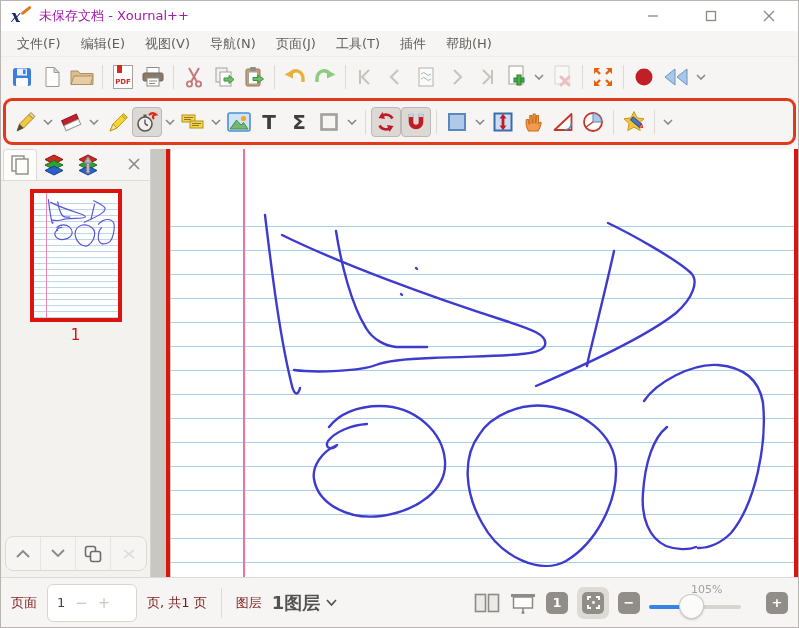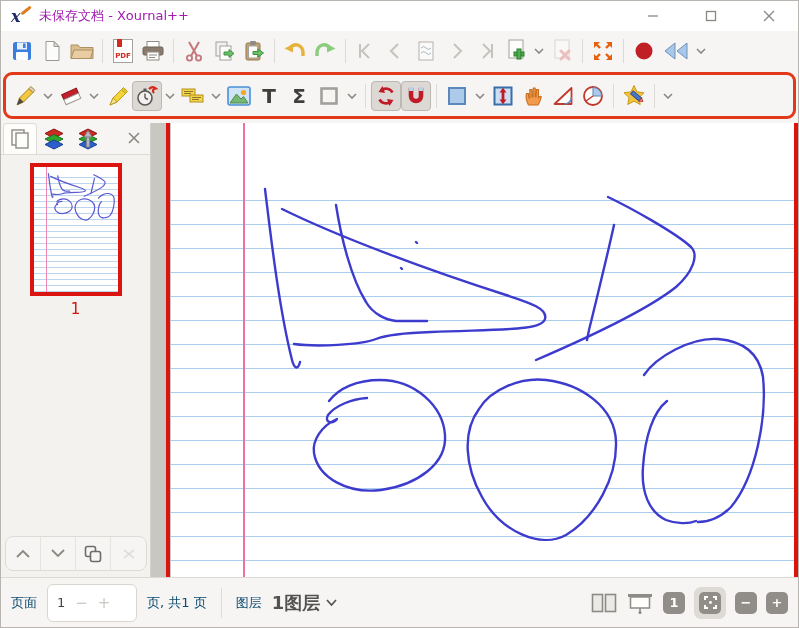--- a/index.html
+++ b/index.html
@@ -55,21 +55,21 @@
   .canvas { flex:1 1 auto; position:relative; background:#c9c7c2; overflow:hidden; }
   .page { position:absolute; left:20px; top:0; right:4px; bottom:0; background:#ffffff; }
   .rules { position:absolute; left:0; right:0; top:77px; bottom:0; background:repeating-linear-gradient(to bottom,#a9cdec 0 1px,transparent 1px 24px); }
   .margin-line { position:absolute; top:0; bottom:0; left:72px; width:2px; background:#f170a3; }
   .strokes { position:absolute; inset:0; }
   .strokes path { fill:none; stroke:#3c3bcd; stroke-width:2.4; stroke-linecap:round; stroke-linejoin:round; }
   .canvas-annot { position:absolute; left:15px; top:-4px; right:0; bottom:0; border-left:4px solid #dc1410; border-top:4px solid #dc1410; border-right:4px solid #dc1410; pointer-events:none; z-index:6; }
 
   
   .statusbar { height:50px; flex:0 0 50px; background:#f6f5f4; border-top:1px solid #dcdad5; display:flex; align-items:center; padding:0 10px; }
-  .sb-label { font-size:13px; color:#0c4a6e; }
+  .sb-label { font-size:13px; color:#7f1d1d; }
   .spinbox { width:90px; height:38px; background:#fff; border:1px solid #d8d5d0; border-radius:6px; display:flex; align-items:center; padding:0 9px; margin:0 10px; }
   .spin-val { font-size:13px; color:#454340; }
   .spin-btn { font-size:15px; color:#cbc8c3; margin-left:10px; }
   .spin-btn:first-of-type { margin-left:auto; }
   .vsep { width:1px; height:30px; background:#dedbd6; margin:0 14px; }
   .layer-dd { display:flex; align-items:center; gap:6px; margin-left:10px; }
   .layer-val { font-size:18px; font-weight:bold; color:#545250; }
   .sb-right { margin-left:auto; display:flex; align-items:center; gap:9px; }
   .gbtn { width:22px; height:22px; background:#918e89; color:#fff; border-radius:5px; display:flex; align-items:center; justify-content:center; font-size:13px; font-weight:bold; }
   .fit-wrap { background:#dedbd6; border-radius:7px; padding:5px; display:flex; }
@@ -100,20 +100,30 @@
         </div>
       <div class="win-btn">
           <svg width="12" height="12">
             <line x1="1" y1="1" x2="11" y2="11"></line>
             <line x1="11" y1="1" x2="1" y2="11"></line>
           </svg>
         </div>
     </div>
   </div>
 
+  <div class="menubar">
+    <span class="menu-item">文件(F)</span>
+    <span class="menu-item">编辑(E)</span>
+    <span class="menu-item">视图(V)</span>
+    <span class="menu-item">导航(N)</span>
+    <span class="menu-item">页面(J)</span>
+    <span class="menu-item">工具(T)</span>
+    <span class="menu-item">插件</span>
+    <span class="menu-item">帮助(H)</span>
+  </div>
 
   <div class="toolbar1">
     <div class="tb">
         <svg width="24" height="24">
           <rect x="3" y="3" width="18" height="18" rx="2.5" fill="#3b7edc"></rect>
           <rect x="7" y="3.5" width="10" height="7" fill="#e8f0fb"></rect>
           <rect x="13" y="4.5" width="2.6" height="4.5" fill="#3b7edc"></rect>
           <rect x="6" y="13" width="12" height="8" rx="1" fill="#fdfdfd"></rect>
         </svg>
       </div>
@@ -564,17 +574,23 @@
                 <path d="M1 4 V1 H4"></path>
                 <path d="M9 1 H12 V4"></path>
                 <path d="M12 9 V12 H9"></path>
                 <path d="M4 12 H1 V9"></path>
               </g>
               <circle cx="6.5" cy="6.5" r="1.4" fill="#fff"></circle>
             </svg>
           </div>
         </div>
       <div class="gbtn">−</div>
+      <div class="zoom-slider">
+        <span class="zoom-pct">105%</span>
+        <div class="z-track"></div>
+        <div class="z-fill"></div>
+        <div class="z-thumb"></div>
+      </div>
       <div class="gbtn">+</div>
     </div>
   </div>
 
 </div>
 
 </body></html>

